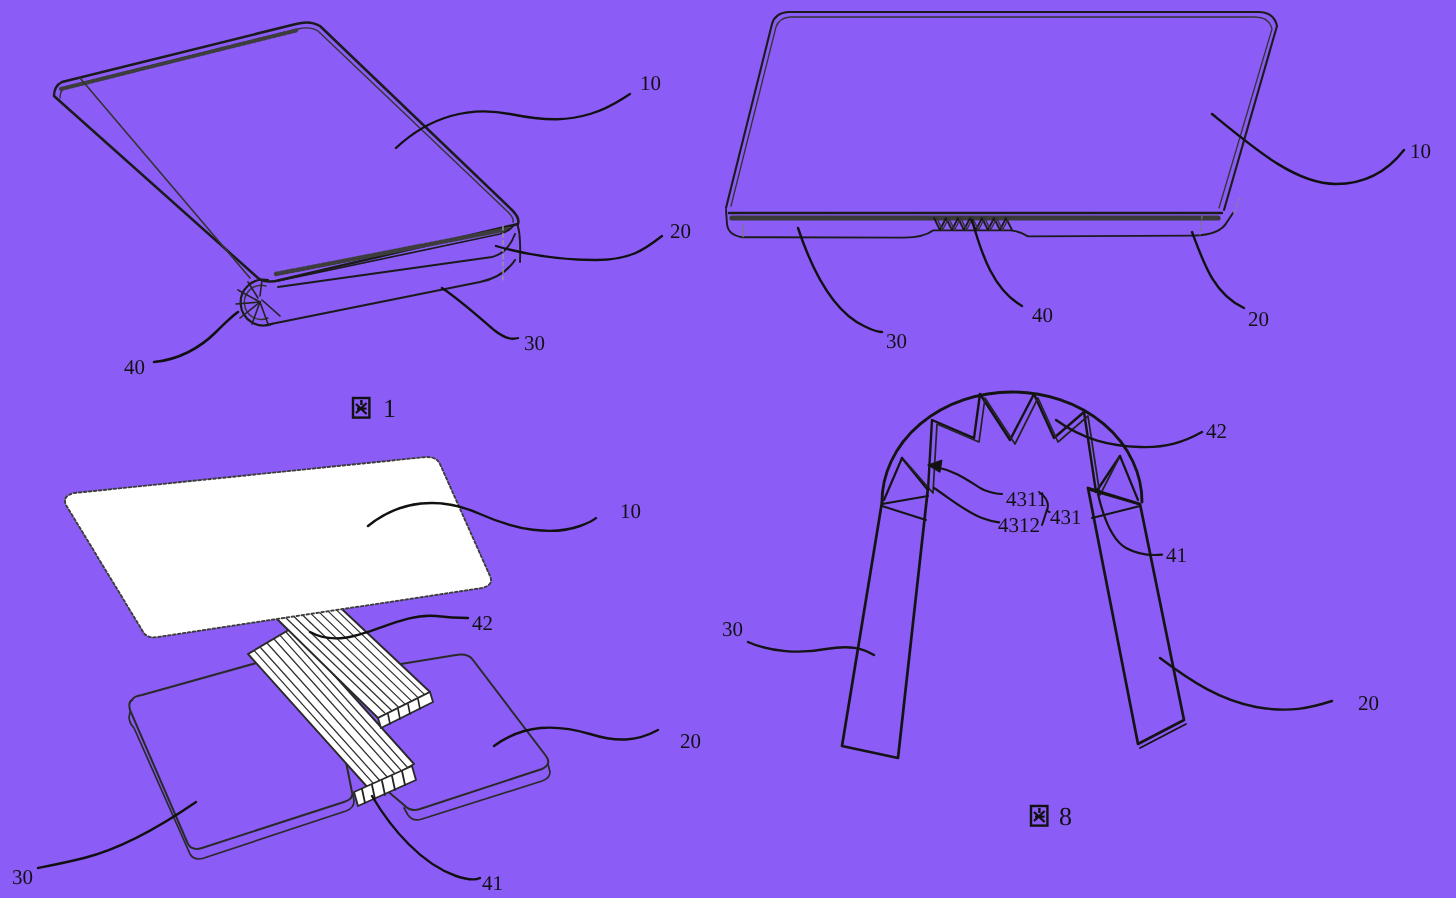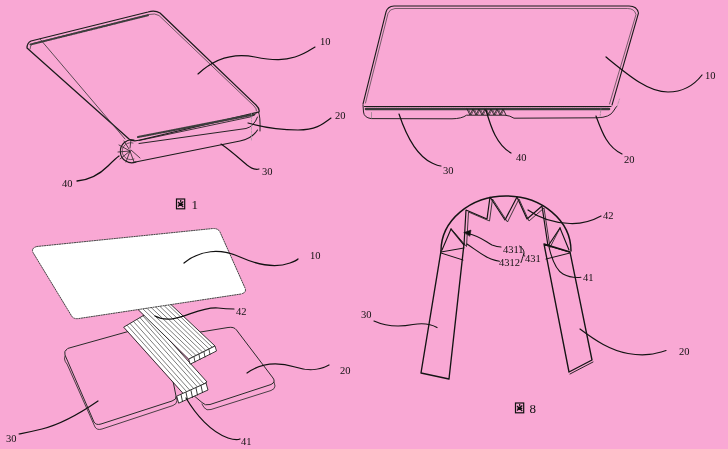--- a/index.html
+++ b/index.html
@@ -1,16 +1,16 @@
 <!DOCTYPE html>
 <html><head>
 <meta charset="utf-8">
 <style>
   html,body{margin:0;padding:0;background:#fff;}
-  .page{position:relative;width:728px;height:449px;background:#f9a8d4;overflow:hidden;}
+  .page{position:relative;width:728px;height:449px;background:#8b5cf6;overflow:hidden;}
   svg{position:absolute;left:0;top:0;}
   text{font-family:"Liberation Serif", serif;fill:#111;}
 </style>
 </head>
 <body>
 <div class="page">
 <svg width="728" height="449" viewBox="0 0 728 449">
 
   <g stroke="#1b1b1b" stroke-width="1.1" fill="none" stroke-linecap="round" stroke-linejoin="round">
 

